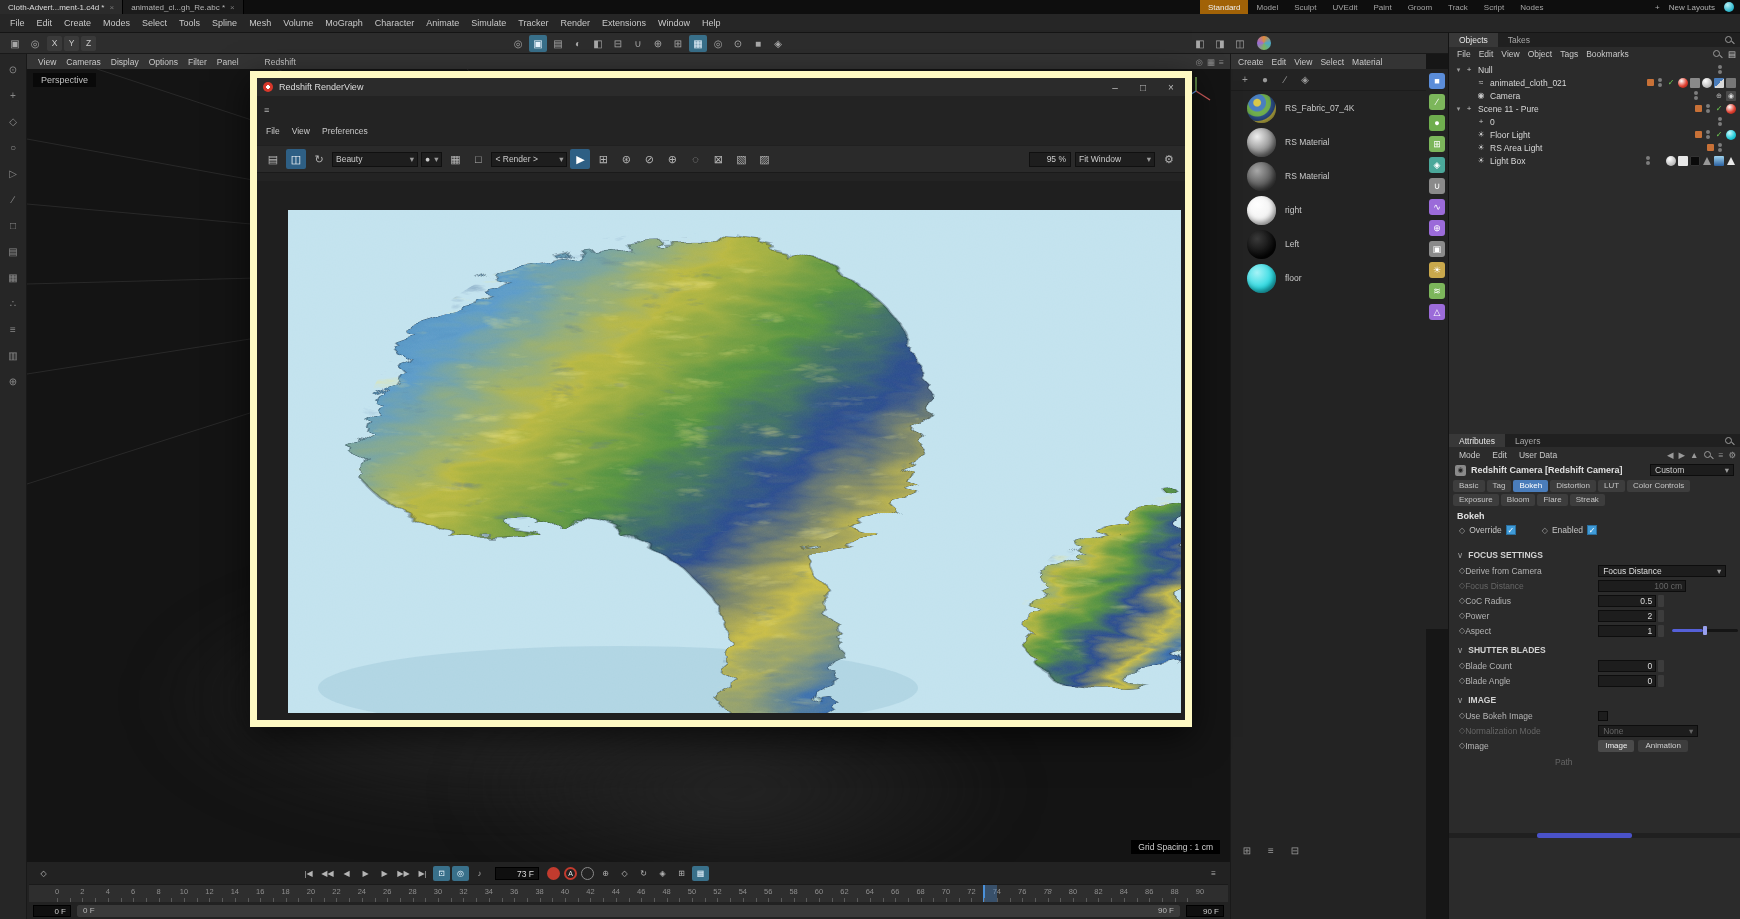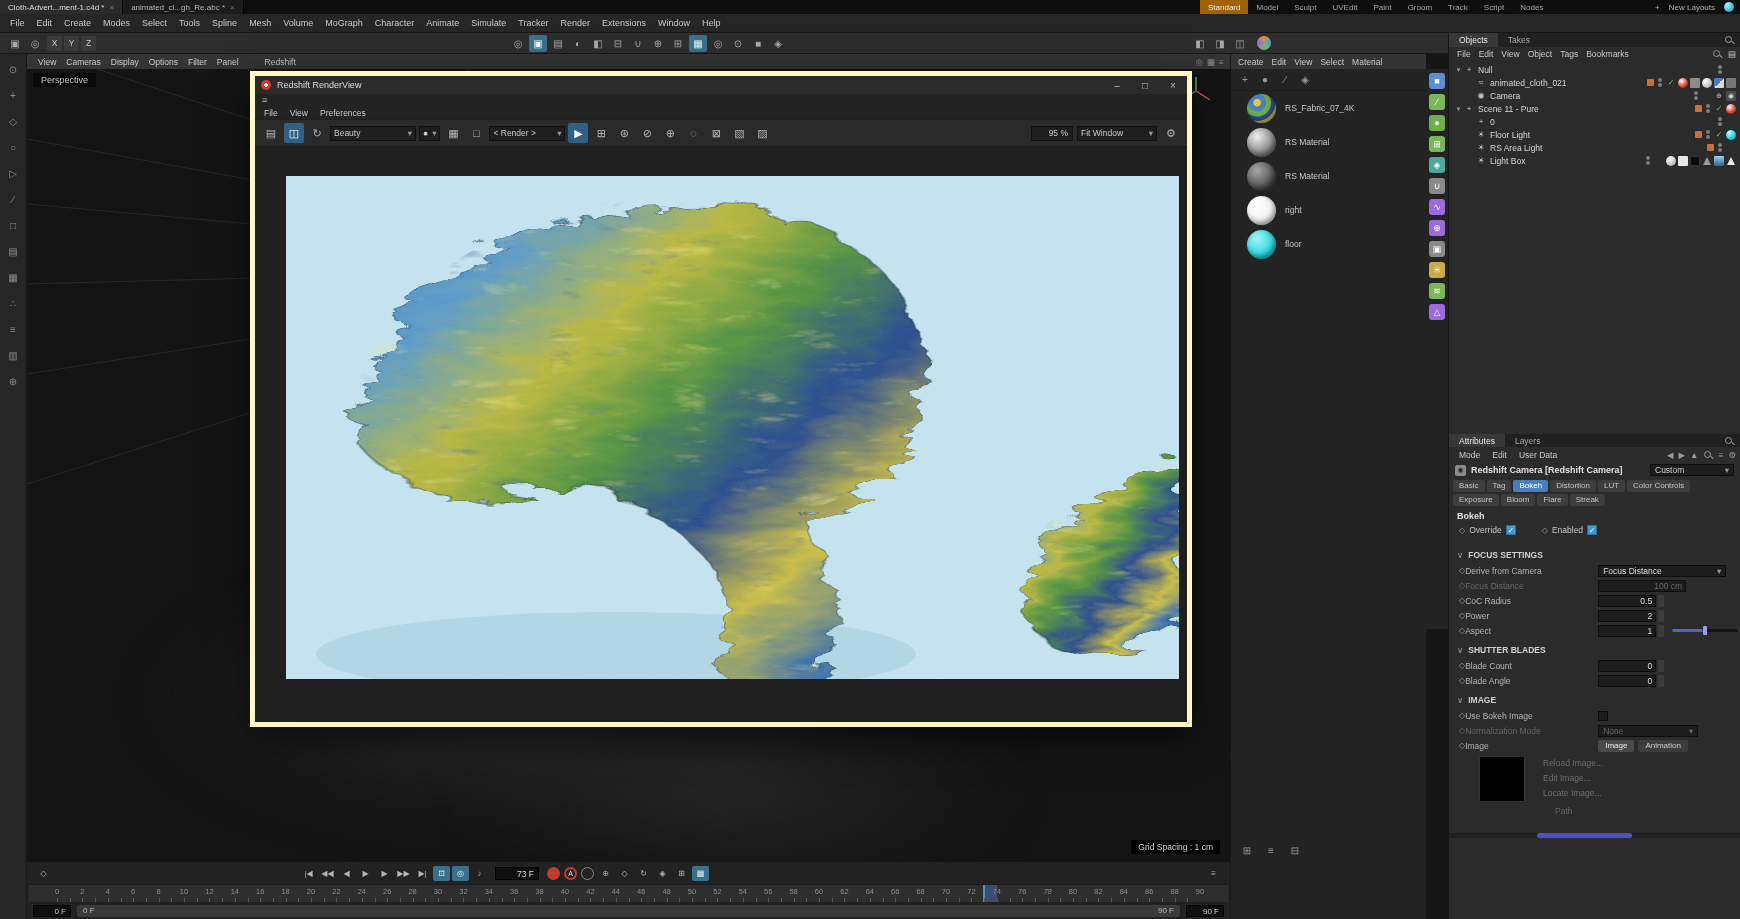--- a/index.html
+++ b/index.html
@@ -160,21 +160,21 @@
 #tlruler::after { content:""; position:absolute; left:28px; width:1143px; bottom:0; height:4px;
   background:repeating-linear-gradient(90deg,#5a5a5a 0 1px,transparent 1px 12.7px); }
 .tick-label { position:absolute; top:2px; width:18px; margin-left:-9px; text-align:center; font-size:7.5px; color:#8e8e8e; }
 #playhead { position:absolute; top:0; width:14px; height:18px; background:rgba(74,144,217,.35); border-left:2px solid #4a90d9; }
 #tlrange { height:17px; display:flex; align-items:center; gap:6px; padding:0 6px; }
 .rangebox { width:38px; height:12px; background:#0f0f0f; border:1px solid #000; color:#ccc; text-align:right; padding:0 4px; font-size:8px; line-height:11px; }
 #rangetrack { flex:1; height:12px; background:#191919; border-radius:2px; position:relative; }
 #rangebar { position:absolute; inset:0; background:#3a3a3a; border-radius:2px; display:flex; justify-content:space-between; align-items:center; padding:0 6px; font-size:8px; color:#bbb; }
 
 
-#rv { position:absolute; left:250px; top:71px; width:942px; height:656px; background:#232323; border:5px solid #fef9c3; box-shadow:0 10px 34px rgba(0,0,0,.65); z-index:20; display:flex; flex-direction:column; }
+#rv { position:absolute; left:250px; top:71px; width:942px; height:656px; background:#232323; border:7px solid #fef9c3; box-shadow:0 10px 34px rgba(0,0,0,.65); z-index:20; display:flex; flex-direction:column;gap:8px; }
 #rvtitle { height:18px; background:#2b2b2b; display:flex; align-items:center; gap:6px; padding-left:6px; font-size:9px; color:#ddd; }
 .rvlogo { width:10px; height:10px; border-radius:50%; background:radial-gradient(circle at 50% 50%, #fff 0 24%, #d8372a 30% 100%); }
 #rvwc { margin-left:auto; display:flex; align-self:stretch; }
 .wc { width:28px; display:flex; align-items:center; justify-content:center; color:#bbb; font-size:10px; }
 #rvham { height:12px; display:flex; align-items:center; padding-left:7px; color:#b5b5b5; }
 #rvmenu { height:13px; display:flex; align-items:center; padding:0 3px; font-size:8.5px; }
 #rvtoolbar { height:28px; background:#2a2a2a; border-top:1px solid #202020; border-bottom:1px solid #1a1a1a; display:flex; align-items:center; gap:3px; padding:0 6px; }
 .rvb { width:20px; height:20px; display:flex; align-items:center; justify-content:center; color:#b5b5b5; font-size:11px; border-radius:2px; }
 .rvb.act { background:#2e5f84; color:#fff; }
 .rvdd { height:15px; background:#1e1e1e; border:1px solid #101010; display:flex; align-items:center; gap:4px; padding:0 3px; font-size:8.5px; color:#ccc; }
@@ -361,20 +361,24 @@
           <span class="mat-thumb th-gray"></span>
           <span class="mat-name">RS Material</span>
         </div>
         <div class="mat-item">
           <span class="mat-thumb th-darkgray"></span>
           <span class="mat-name">RS Material</span>
         </div>
         <div class="mat-item">
           <span class="mat-thumb th-white"></span>
           <span class="mat-name">right</span>
+        </div>
+        <div class="mat-item">
+          <span class="mat-thumb th-black"></span>
+          <span class="mat-name">Left</span>
         </div>
         <div class="mat-item">
           <span class="mat-thumb th-cyan"></span>
           <span class="mat-name">floor</span>
         </div>
       </div>
     <div id="matbottom">
         <span class="mtb">⊞</span>
         <span class="mtb">≡</span>
         <span class="mtb">⊟</span>
@@ -670,28 +674,20 @@
         <span class="pdd" style="width:100px">
           <span class="dis">None</span>
           <span class="ar dis">▾</span>
         </span>
       </div>
       <div class="prow">
         <span class="kf">◇</span>
         <span class="plabel">Image</span>
         <span class="ibtn sel">Image</span>
         <span class="ibtn">Animation</span>
-      </div>
-      <div id="imgrow">
-        <div id="imgpreview"></div>
-        <div id="imglinks">
-          <span class="plink">Reload Image...</span>
-          <span class="plink">Edit Image...</span>
-          <span class="plink">Locate Image...</span>
-        </div>
       </div>
       <div id="pathrow">Path</div>
     </div>
     <div id="amscroll">
         <div class="thumb"></div>
       </div>
   </div>
 
   <div id="timeline">
     <div id="tlcontrols">

